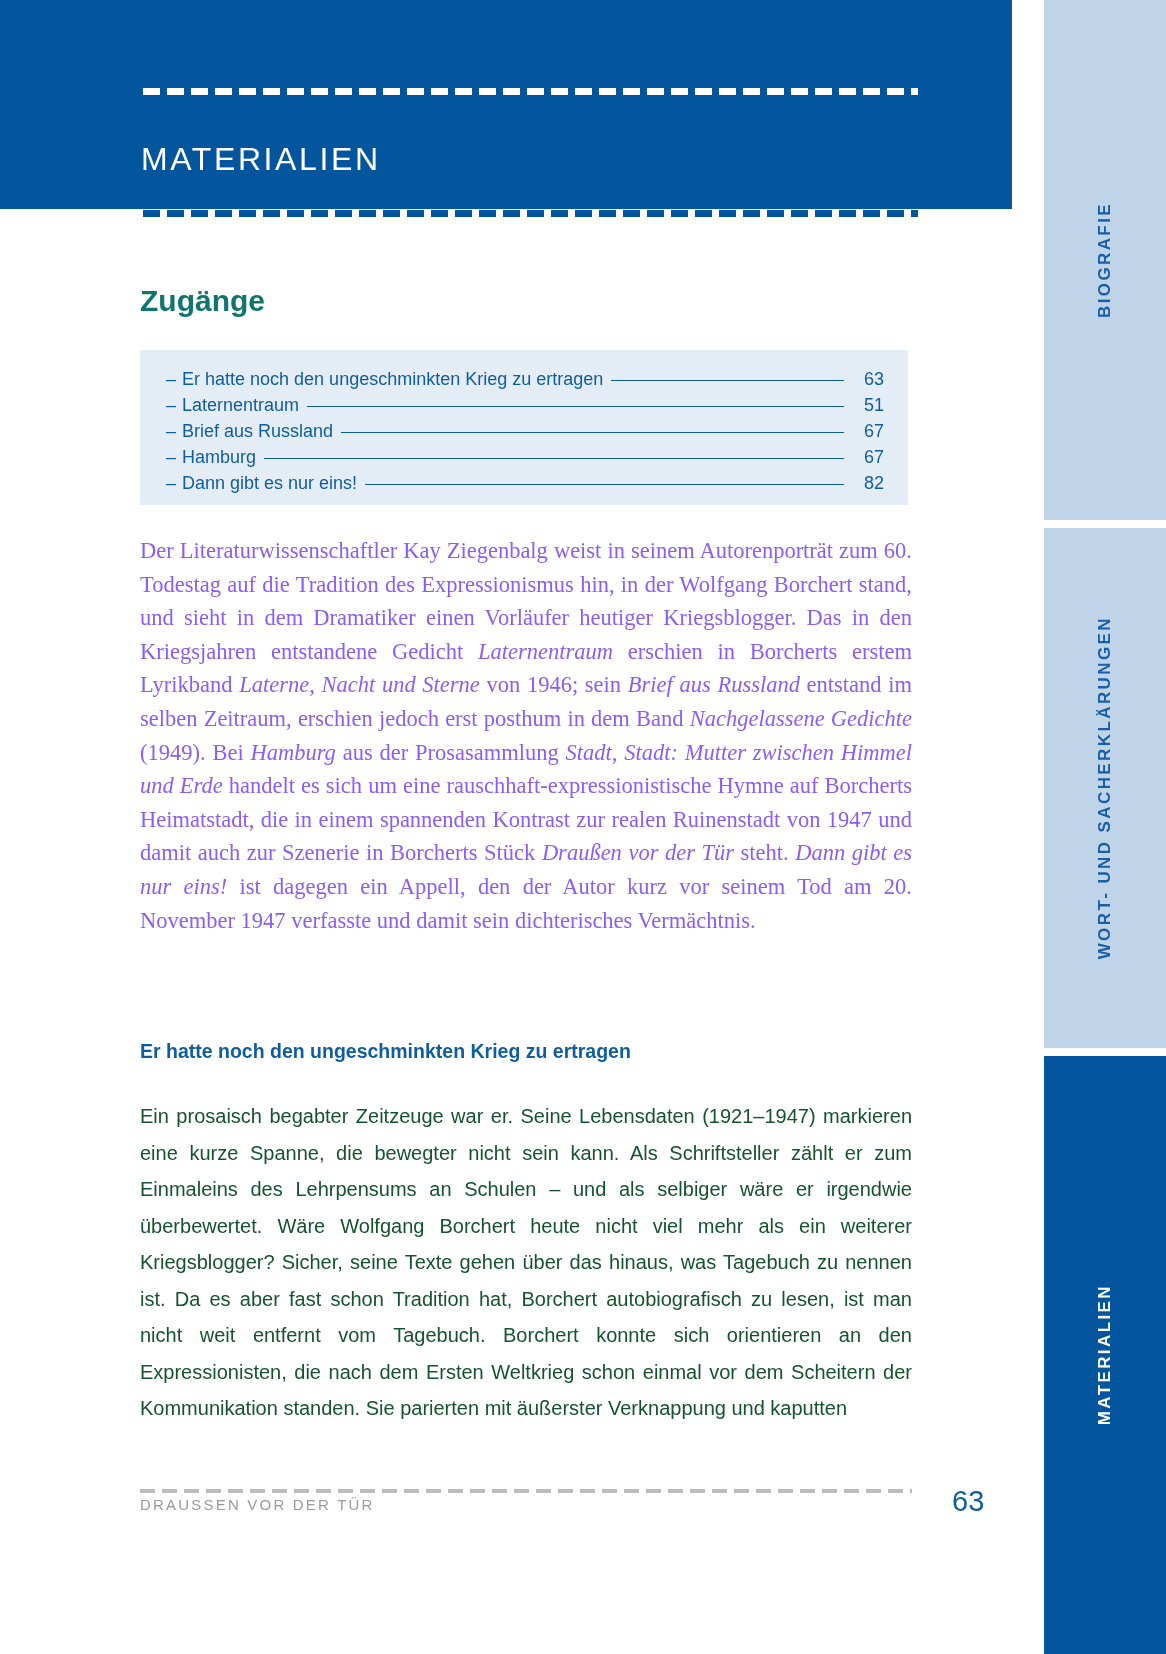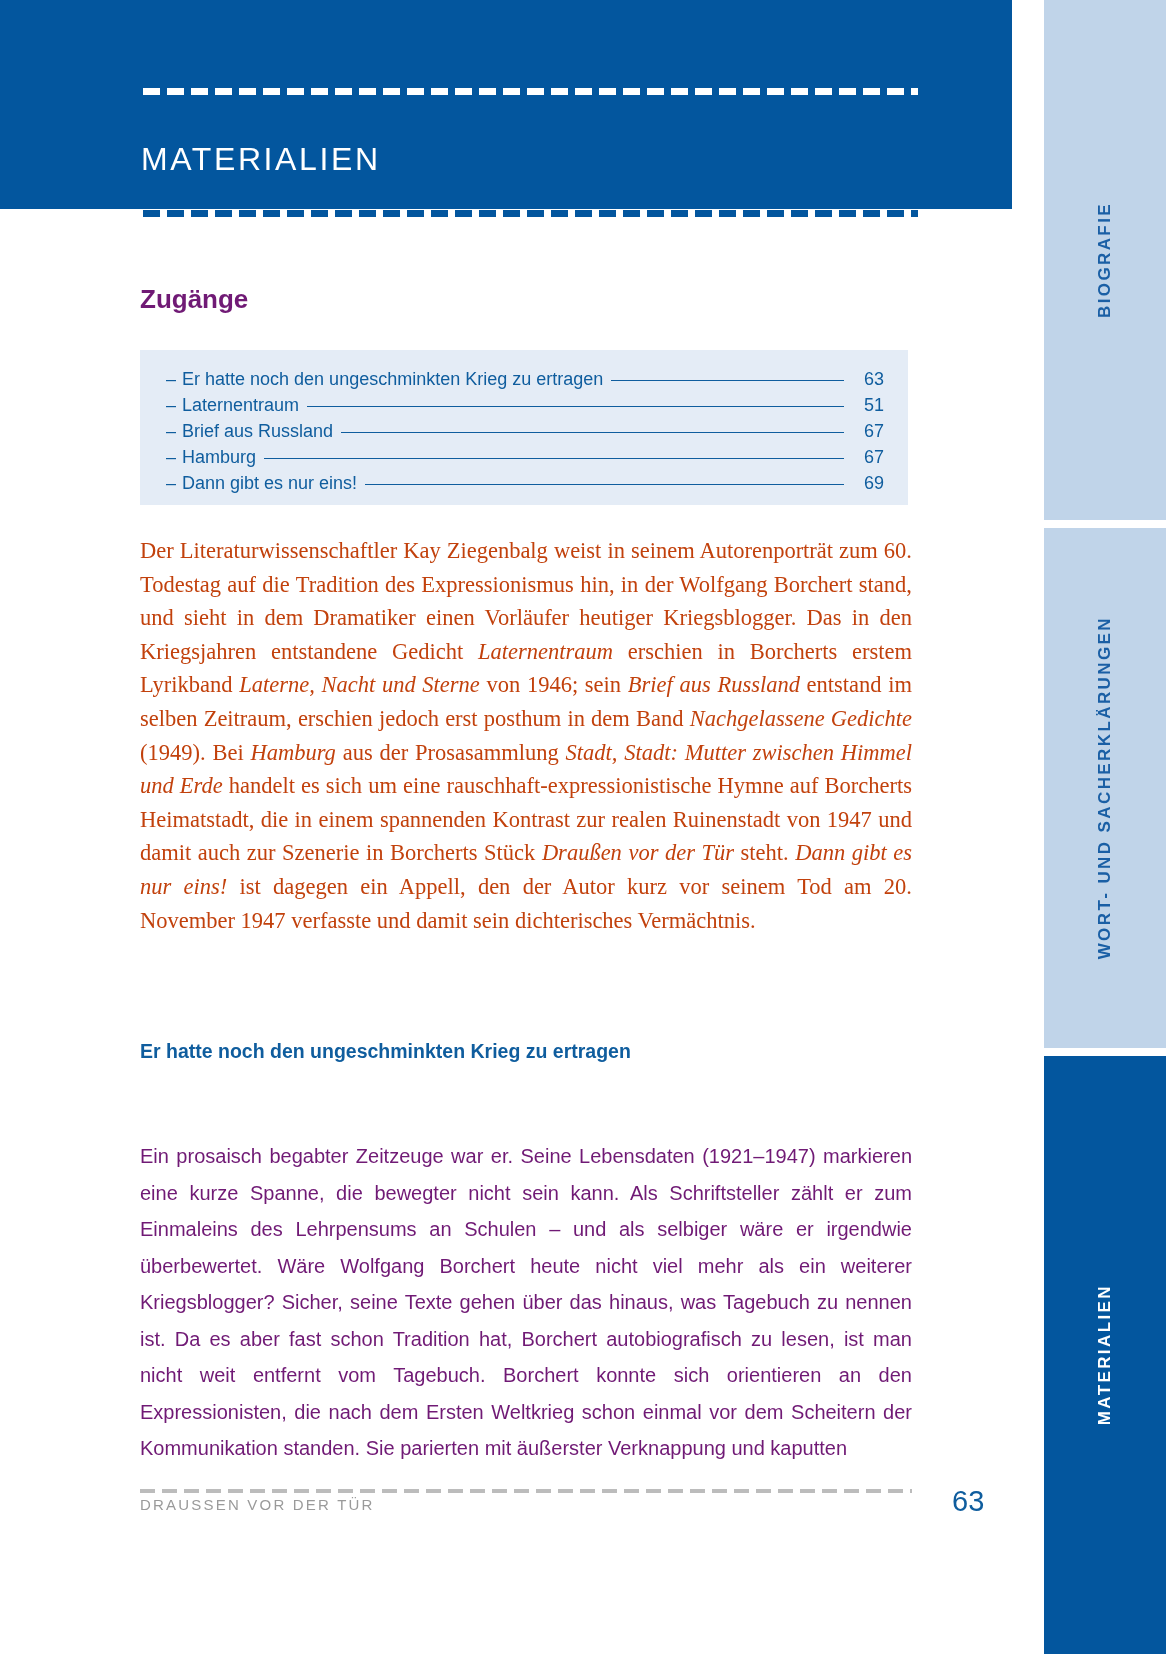--- a/index.html
+++ b/index.html
@@ -59,23 +59,23 @@
       #03569e 0px, #03569e 17px,
       rgba(255,255,255,0) 17px, rgba(255,255,255,0) 24px
     );
   }
 
   
   .section-title {
     position: absolute;
     left: 140px;
     top: 286px;
-    font-size: 26px;
+    font-size: 30px;
     font-weight: bold;
-    color: #701a75;
+    color: #0f766e;
     line-height: 1;
     white-space: nowrap;
   }
 
   
   .toc-box {
     position: absolute;
     left: 140px;
     top: 350px;
     width: 768px;
@@ -112,21 +112,21 @@
 
   
   .serif-par {
     position: absolute;
     left: 140px;
     top: 534px;
     width: 772px;
     font-family: "Liberation Serif", serif;
     font-size: 22.5px;
     line-height: 33.6px;
-    color: #c2410c;
+    color: #8b5cf6;
     text-align: justify;
     text-justify: inter-word;
   }
   .serif-par i { font-style: italic; }
 
   
   .sub-head {
     position: absolute;
     left: 140px;
     top: 1037px;
@@ -138,24 +138,23 @@
   }
 
   
   .sans-par {
     position: absolute;
     left: 140px;
     top: 1098px;
     width: 772px;
     font-size: 20px;
     line-height: 36.5px;
-    color: #701a75;
+    color: #14532d;
     text-align: justify;
     text-justify: inter-word;
-    margin-top: 40px;
   }
 
   
   .footer-dashes {
     position: absolute;
     left: 140px;
     top: 1489px;
     width: 772px;
     height: 4px;
     background: repeating-linear-gradient(
@@ -250,21 +249,21 @@
     <div class="toc-row">
       <span class="toc-dash">–</span>
       <span class="toc-label">Hamburg</span>
       <span class="toc-leader"></span>
       <span class="toc-page">67</span>
     </div>
     <div class="toc-row">
       <span class="toc-dash">–</span>
       <span class="toc-label">Dann gibt es nur eins!</span>
       <span class="toc-leader"></span>
-      <span class="toc-page">69</span>
+      <span class="toc-page">82</span>
     </div>
   </div>
 
   <div class="serif-par"><span>Der Literaturwissenschaftler Kay Ziegenbalg weist in seinem Autorenporträt zum 60. Todestag auf die Tradition des Expressionismus hin, in der Wolfgang Borchert stand, und sieht in dem Dramatiker einen Vorläufer heutiger Kriegsblogger. Das in den Kriegsjahren entstandene Gedicht </span><i>Laternentraum</i><span> erschien in Borcherts erstem Lyrikband </span><i>Laterne, Nacht und Sterne</i><span> von 1946; sein </span><i>Brief aus Russland</i><span> entstand im selben Zeitraum, erschien jedoch erst posthum in dem Band </span><i>Nachgelassene Gedichte</i><span> (1949). Bei </span><i>Hamburg</i><span> aus der Prosasammlung </span><i>Stadt, Stadt: Mutter zwischen Himmel und Erde</i><span> handelt es sich um eine rauschhaft-expressionistische Hymne auf Borcherts Heimatstadt, die in einem spannenden Kontrast zur realen Ruinenstadt von 1947 und damit auch zur Szenerie in Borcherts Stück </span><i>Draußen vor der Tür</i><span> steht. </span><i>Dann gibt es nur eins!</i><span> ist dagegen ein Appell, den der Autor kurz vor seinem Tod am 20. November 1947 verfasste und damit sein dichterisches Vermächtnis.</span></div>
 
   <div class="sub-head">
     <div>Er hatte noch den ungeschminkten Krieg zu ertragen</div>
   </div>
 
   <div class="sans-par">Ein prosaisch begabter Zeitzeuge war er. Seine Lebensdaten (1921–1947) markieren eine kurze Spanne, die bewegter nicht sein kann. Als Schriftsteller zählt er zum Einmaleins des Lehrpensums an Schulen – und als selbiger wäre er irgendwie überbewertet. Wäre Wolfgang Borchert heute nicht viel mehr als ein weiterer Kriegsblogger? Sicher, seine Texte gehen über das hinaus, was Tagebuch zu nennen ist. Da es aber fast schon Tradition hat, Borchert autobiografisch zu lesen, ist man nicht weit entfernt vom Tagebuch. Borchert konnte sich orientieren an den Expressionisten, die nach dem Ersten Weltkrieg schon einmal vor dem Scheitern der Kommunikation standen. Sie parierten mit äußerster Verknappung und kaputten</div>

